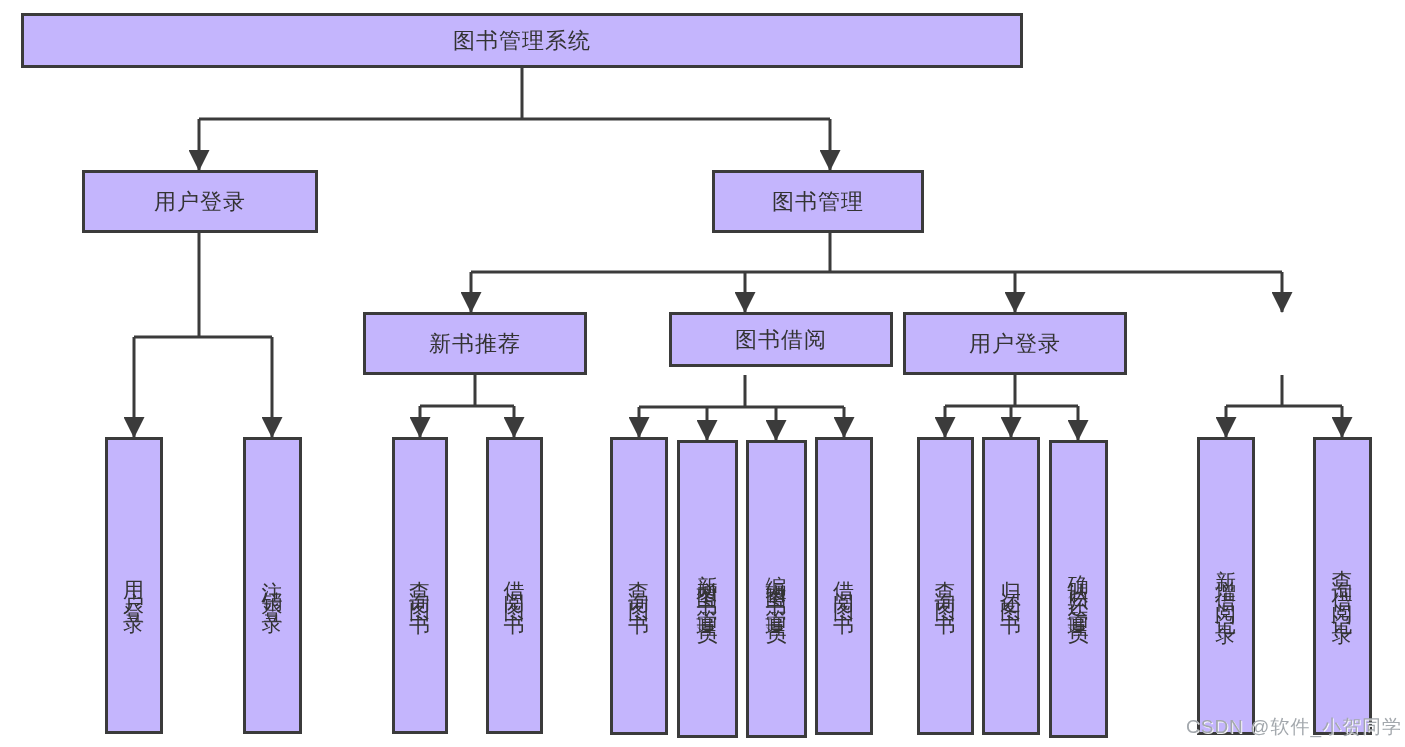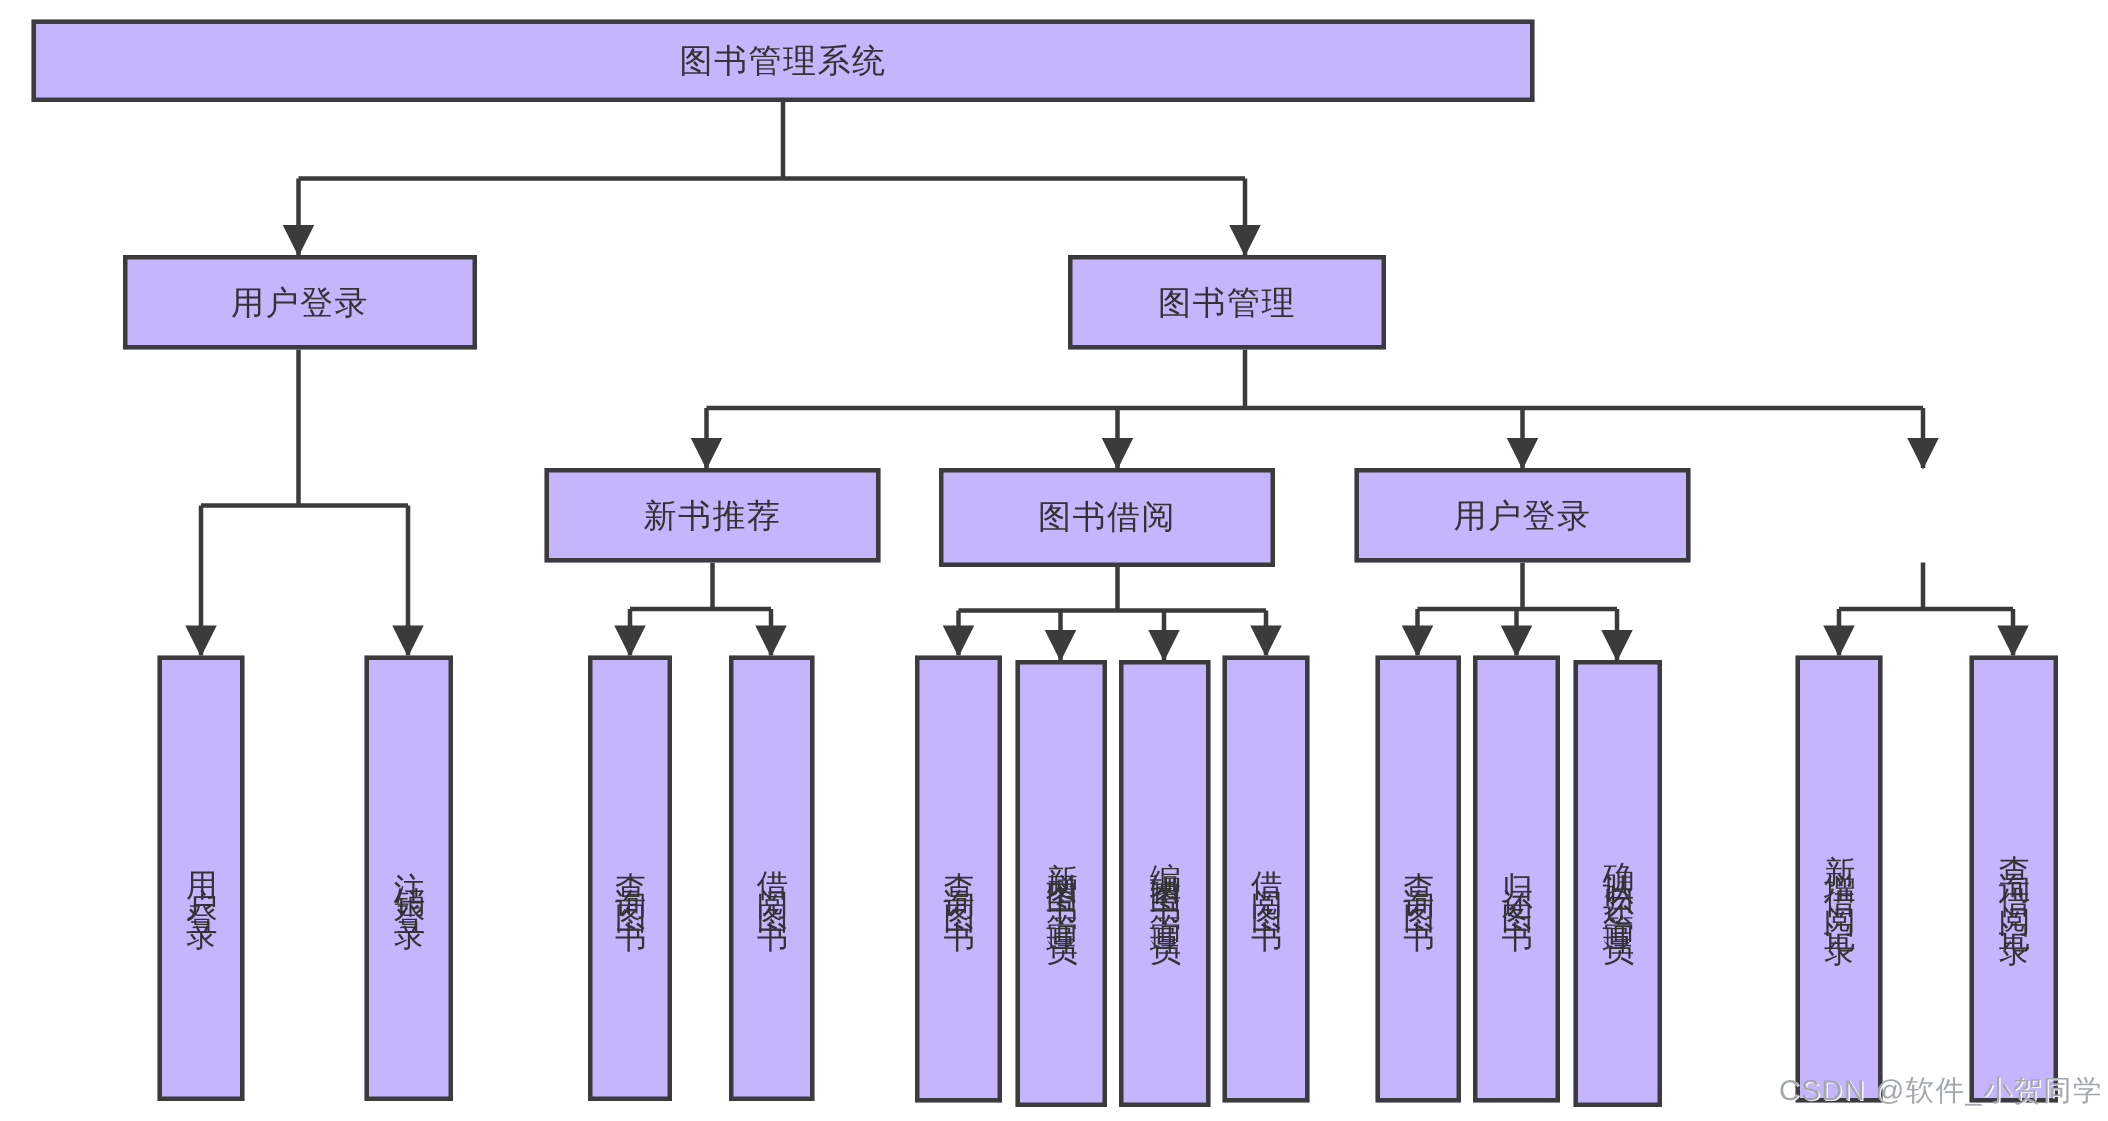--- a/index.html
+++ b/index.html
@@ -84,21 +84,21 @@
       </g>
     </g>
   </svg>
 
   <div class="node h-node" style="left:21px;top:13px;width:1002px;height:55px">图书管理系统</div>
 
   <div class="node h-node" style="left:82px;top:170px;width:236px;height:63px">用户登录</div>
   <div class="node h-node" style="left:712px;top:170px;width:212px;height:63px">图书管理</div>
 
   <div class="node h-node" style="left:363px;top:312px;width:224px;height:63px">新书推荐</div>
-  <div class="node h-node" style="left:626px;top:312px;width:224px;height:66px">图书借阅</div>
+  <div class="node h-node" style="left:669px;top:312px;width:224px;height:55px">图书借阅</div>
   <div class="node h-node" style="left:903px;top:312px;width:224px;height:63px">用户登录</div>
 
   <div class="node v-node" style="left:105px;top:437px;width:58px;height:297px">用户登录</div>
   <div class="node v-node" style="left:243px;top:437px;width:59px;height:297px">注销登录</div>
 
   <div class="node v-node" style="left:392px;top:437px;width:56px;height:297px">查询图书</div>
   <div class="node v-node" style="left:486px;top:437px;width:57px;height:297px">借阅图书</div>
 
   <div class="node v-node" style="left:610px;top:437px;width:58px;height:298px">查询图书</div>
   <div class="node v-node tight" style="left:677px;top:440px;width:61px;height:298px">新增图书（管理员）</div>

